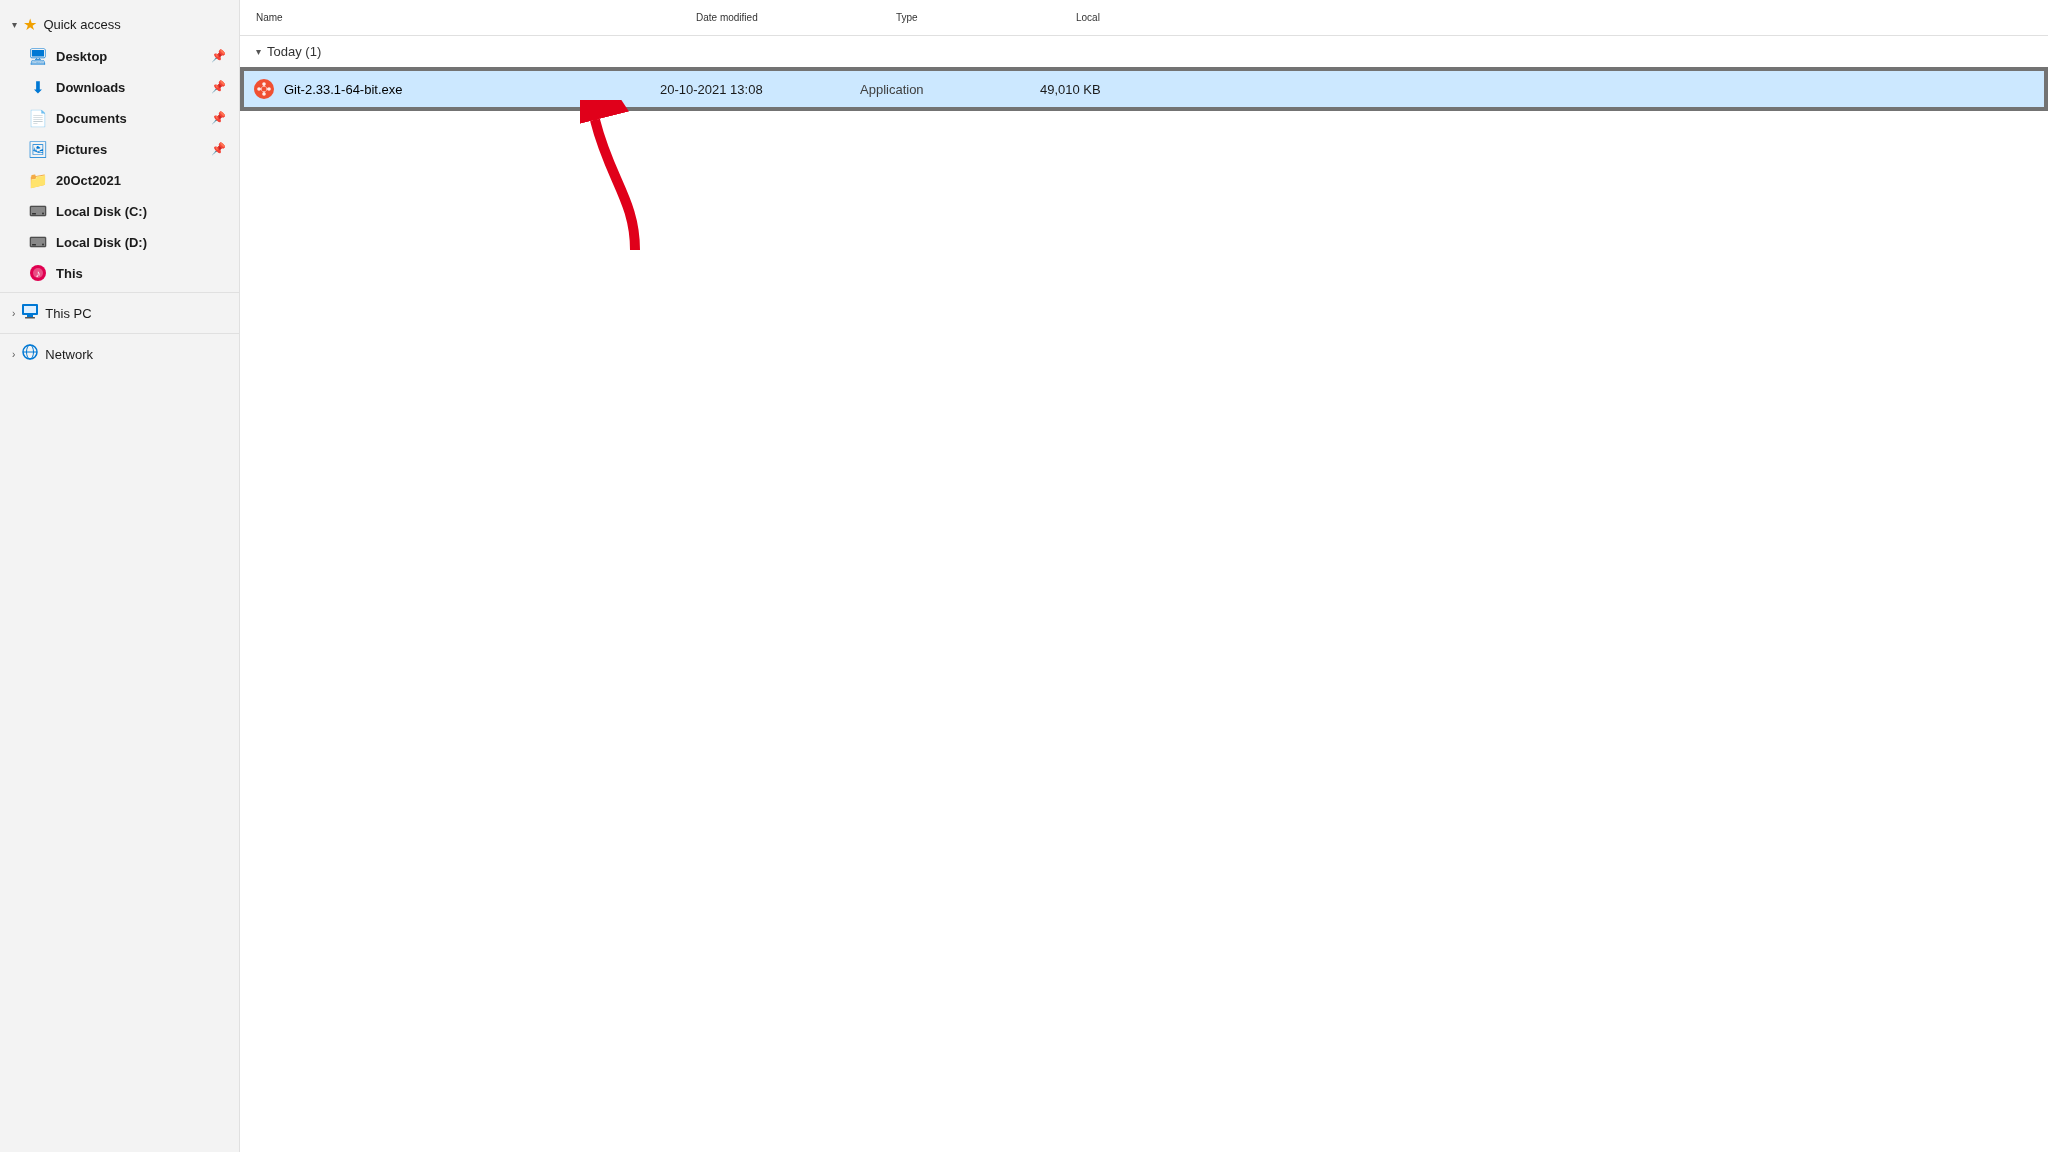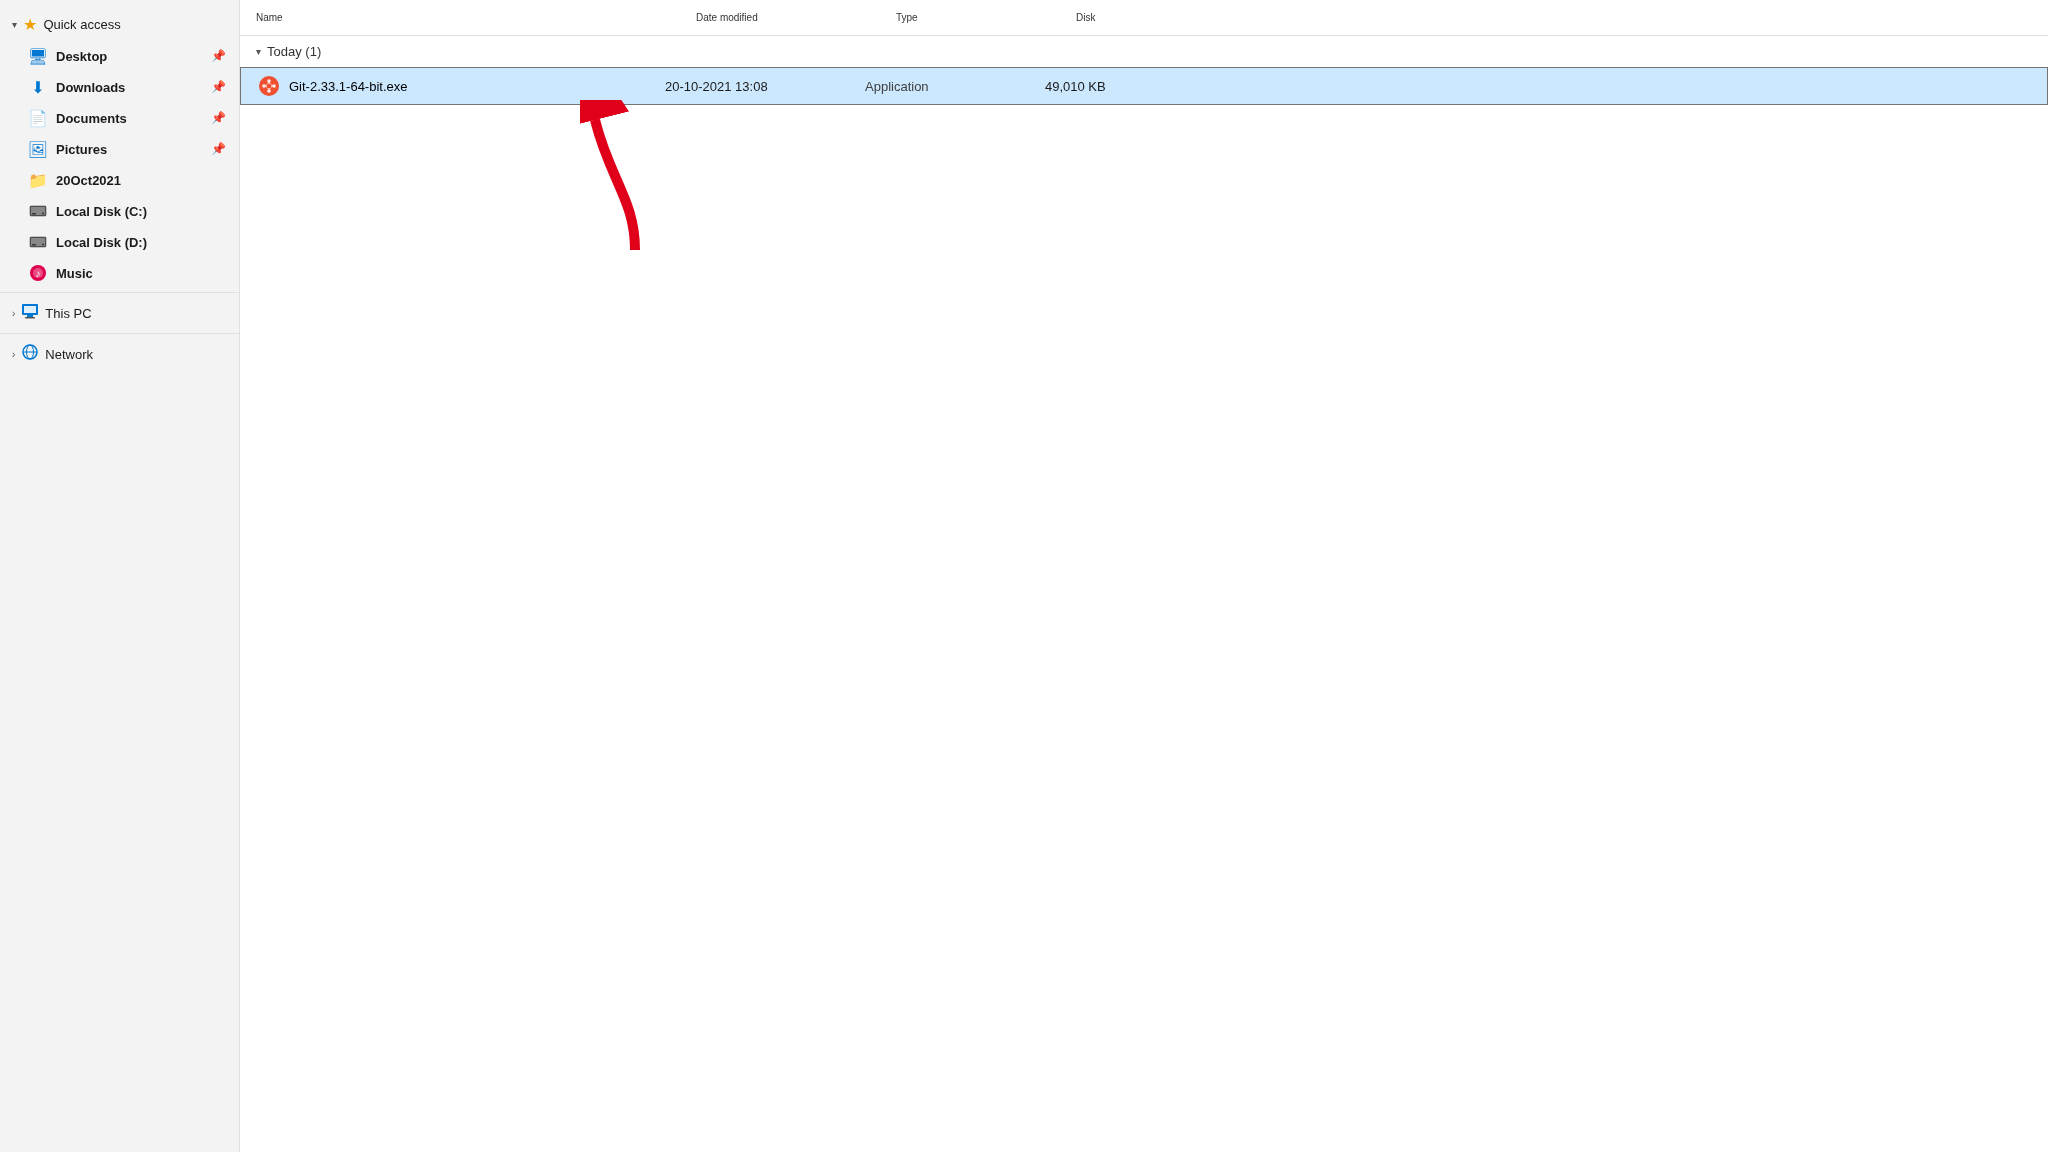--- a/index.html
+++ b/index.html
@@ -141,24 +141,24 @@
     }
 
     .group-header .chevron-down {
       font-size: 10px;
       color: #555;
     }
 
     .file-row {
       display: flex;
       align-items: center;
-      padding: 6px 0 6px 16px;
+      padding: 6px 0 6px 8px;
       cursor: pointer;
       background: #cce8ff;
-      border: 1px solid #737373;
+      border: 4px solid #737373;
       margin: 0 0;
     }
 
     .file-icon {
       width: 24px;
       height: 24px;
       margin-right: 8px;
       display: flex;
       align-items: center;
       justify-content: center;
@@ -265,21 +265,21 @@
       </div>
 
       <div class="sidebar-item">
         <span class="item-icon">
           <svg width="18" height="18" viewBox="0 0 18 18">
             <circle cx="9" cy="9" r="8" fill="#e00050"></circle>
             <circle cx="9" cy="9" r="5" fill="#fff" opacity="0.3"></circle>
             <text x="9" y="13" text-anchor="middle" fill="#fff" font-size="10">♪</text>
           </svg>
         </span>
-        <span class="item-label">Music</span>
+        <span class="item-label">This</span>
       </div>
 
     </div>
   </div>
 
   <div class="divider-line"></div>
 
   <div class="section-header">
     <span class="chevron">›</span>
     <span class="header-icon">
@@ -308,21 +308,21 @@
   </div>
 
 </div>
 
 <div class="main-content" style="position: relative;">
 
   <div class="column-headers">
     <div class="col-header col-name">Name</div>
     <div class="col-header col-date">Date modified</div>
     <div class="col-header col-type">Type</div>
-    <div class="col-header col-size">Disk</div>
+    <div class="col-header col-size">Local</div>
   </div>
 
   <div class="file-list">
 
     <div class="group-header">
       <span class="chevron-down">▾</span>
       <span>Today (1)</span>
     </div>
 
     <div class="file-row">

